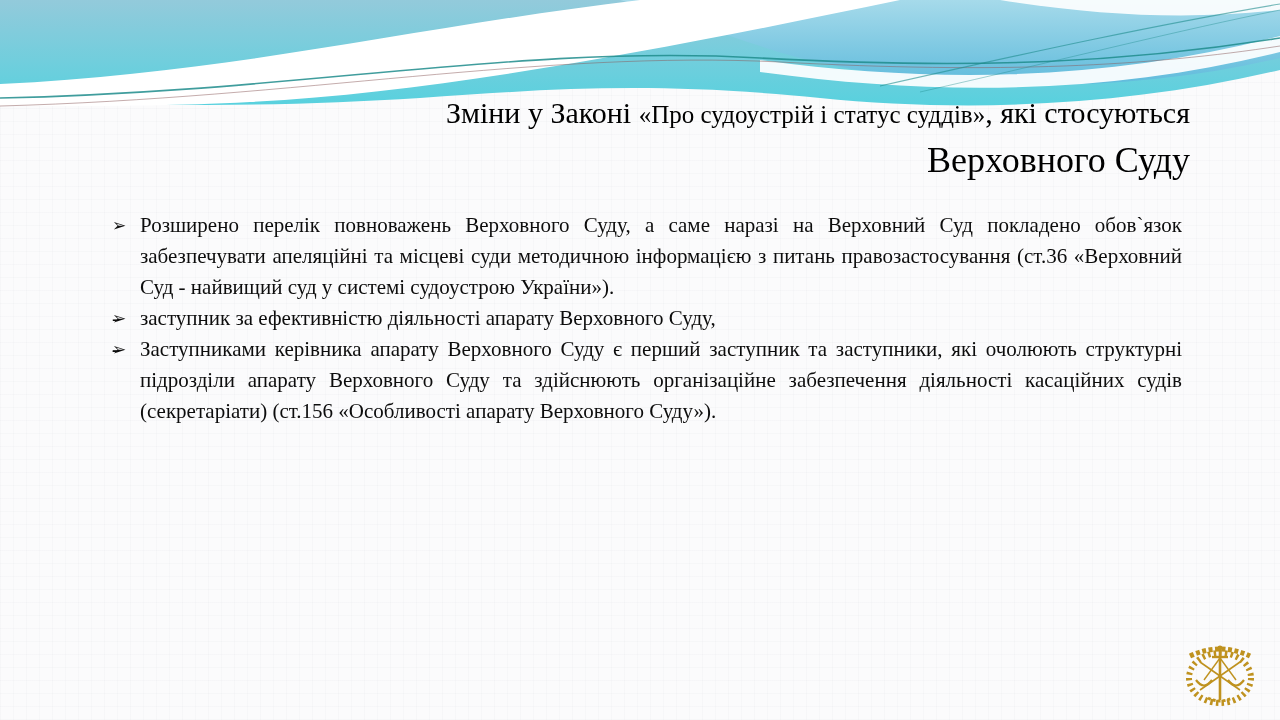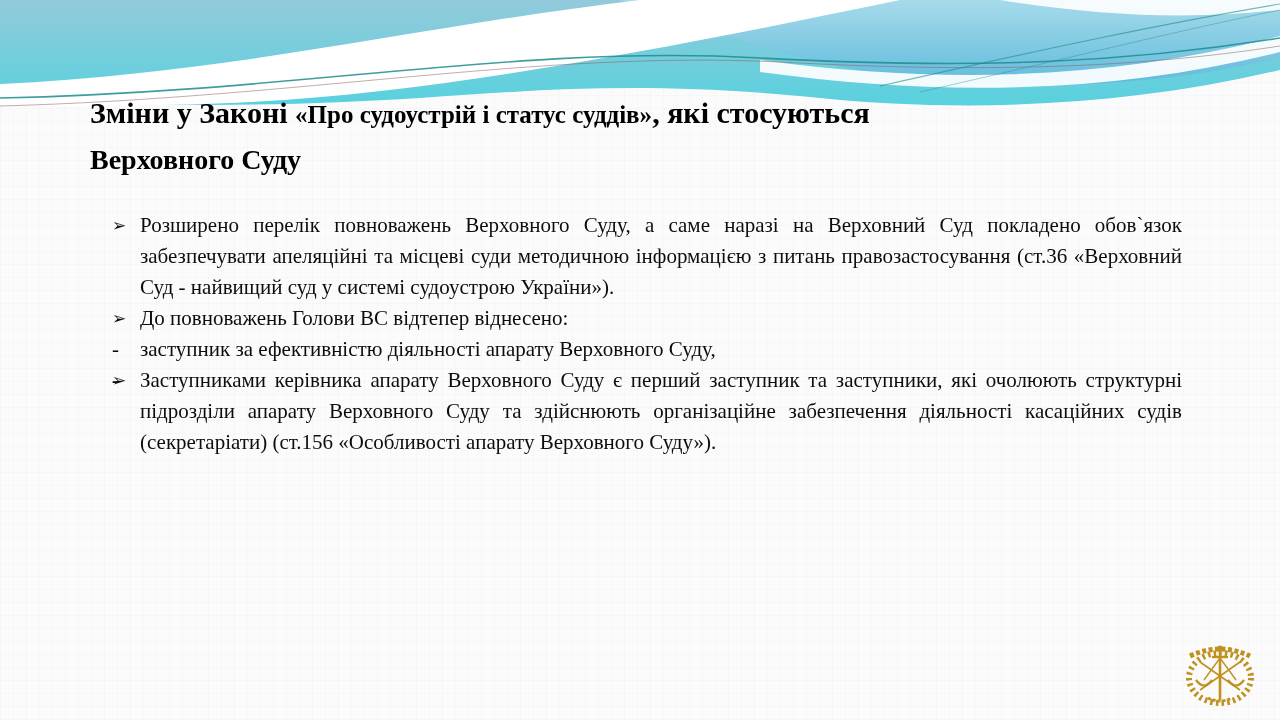--- a/index.html
+++ b/index.html
@@ -9,25 +9,25 @@
     background-color:#fbfbfc;
     background-image:
       repeating-linear-gradient(0deg, rgba(120,130,145,0.035) 0 1px, transparent 1px 13px),
       repeating-linear-gradient(90deg, rgba(120,130,145,0.035) 0 1px, transparent 1px 13px);
     font-family:"Liberation Serif", serif;
     color:#0d0d0d;
   }
   .wave-header{position:absolute;top:0;left:0;width:1280px;height:150px;display:block;}
   .title-block{
     position:absolute;top:92px;left:90px;width:1100px;
-    text-align:left;font-weight:bold;color:#000;line-height:42px;
+    text-align:right;font-weight:normal;color:#000;line-height:42px;
   }
   .title-seg-large{font-size:30px;}
   .title-seg-small{font-size:25px;}
-  .title-line2{font-size:28px;}
+  .title-line2{font-size:36px;}
   .content{
     position:absolute;top:210px;left:112px;width:1070px;
     font-size:21px;line-height:31px;
   }
   .list-item{
     position:relative;padding-left:28px;text-align:justify;
     text-justify:inter-word;margin:0;
   }
   .list-item .marker{
     position:absolute;left:0;top:0;width:24px;text-align:left;
@@ -71,21 +71,21 @@
 
   <div class="title-block">
     <div>
       <span class="title-seg-large">Зміни у Законі </span><span class="title-seg-small">«Про судоустрій і статус суддів»</span><span class="title-seg-large">, які стосуються</span>
     </div>
     <div class="title-line2">Верховного Суду</div>
   </div>
 
   <div class="content" id="bullet-list">
       <div class="list-item"><span class="marker marker-arrow">➢</span><span>Розширено перелік повноважень Верховного Суду, а саме наразі на  Верховний Суд покладено обов`язок забезпечувати апеляційні та місцеві суди методичною інформацією з питань правозастосування (ст.36 «Верховний Суд - найвищий суд у системі судоустрою України»).</span></div>
-      <div class="list-item"><span class="marker marker-arrow">➢</span><span>До повноважень Голови ВС відтепер віднесено:</span></div>
+      <div class="list-item"><span class="marker marker-arrow">➢</span></div>
       <div class="list-item"><span class="marker marker-dash">-</span><span>заступник за ефективністю діяльності апарату Верховного Суду,</span></div>
       <div class="list-item"><span class="marker marker-dash">-</span></div>
       <div class="list-item"><span class="marker marker-dash">-</span></div>
       <div class="list-item"><span class="marker marker-arrow">➢</span><span>Заступниками керівника апарату Верховного Суду є перший заступник та заступники, які очолюють структурні підрозділи апарату Верховного Суду та здійснюють організаційне забезпечення діяльності касаційних судів (секретаріати) (ст.156 «Особливості апарату Верховного Суду»).</span></div>
     </div>
 
   <svg class="emblem" viewBox="0 0 84 66" aria-hidden="true">
     <g fill="none" stroke="#bf921f">
       <ellipse cx="42" cy="36" rx="31" ry="25" stroke-width="6" stroke-dasharray="2.5 3.2"></ellipse>
       <path d="M12,14 Q42,0 72,14" stroke-width="5" stroke-dasharray="4 2.5"></path>

